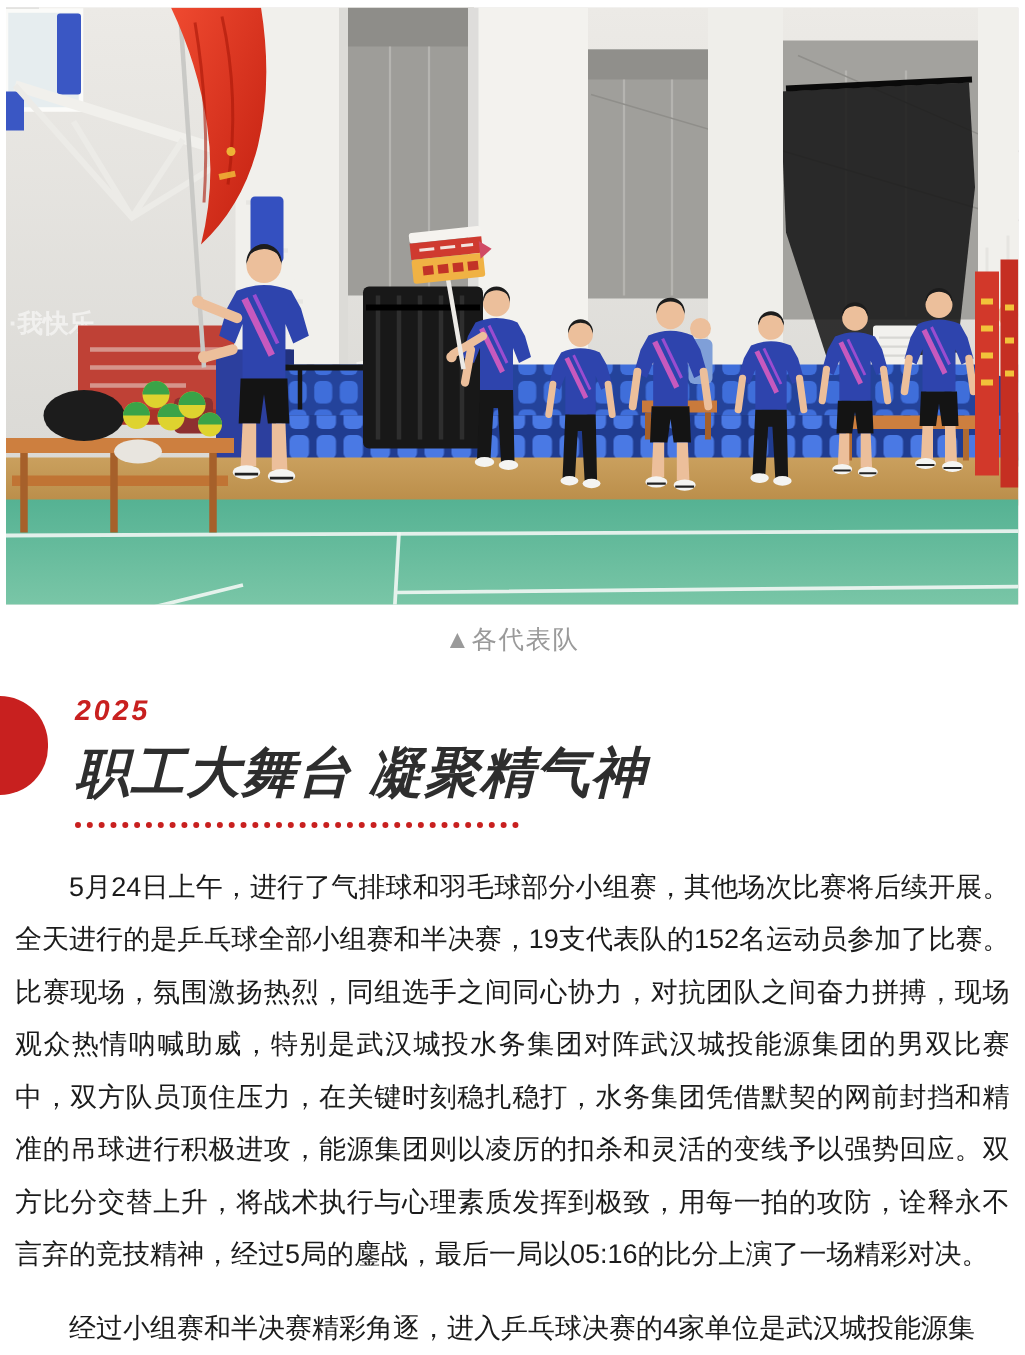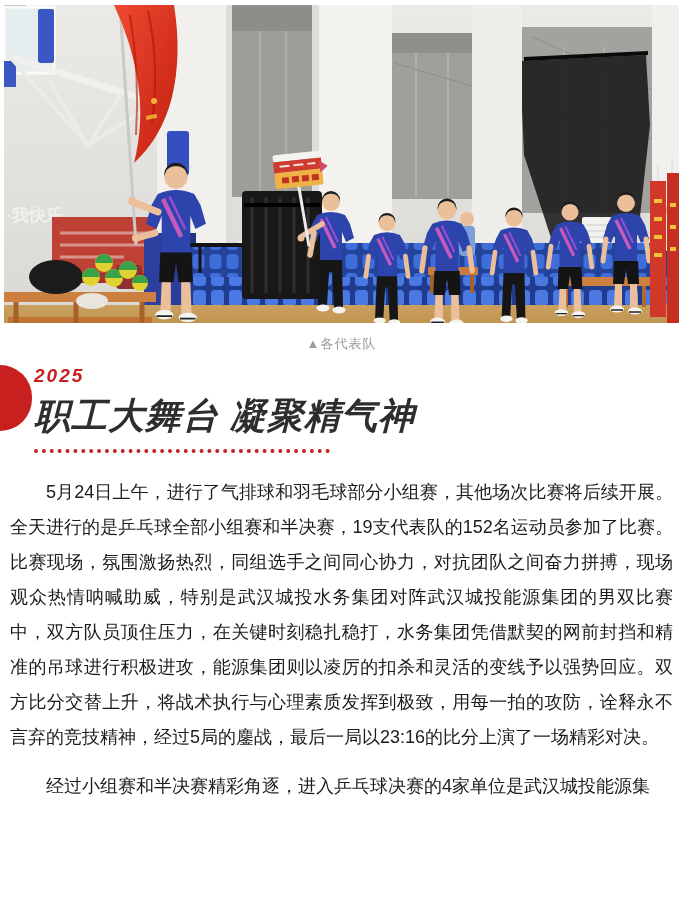--- a/index.html
+++ b/index.html
@@ -1,23 +1,23 @@
 <!DOCTYPE html>
 <html><head>
 <meta charset="utf-8">
 <style>
   html,body{margin:0;padding:0;}
   body{
     width:683px;height:903px;overflow:hidden;background:#ffffff;
     font-family:"Liberation Sans","DejaVu Sans",sans-serif;
   }
-  .photo-wrap{margin:5px 4px 0 4px;width:675px;height:318px;overflow:hidden;background:#e7e6e2;}
+  .photo-wrap{margin:5px 4px 0 4px;width:675px;height:398px;overflow:hidden;background:#e7e6e2;}
   .photo-wrap svg{display:block;}
-  .caption{margin-top:12px;text-align:center;font-size:13px;color:#9a9a9a;letter-spacing:1px;}
-  .section-head{position:relative;margin-top:12px;padding-left:34px;}
+  .caption{margin-top:12px;text-align:center;font-size:17px;color:#9a9a9a;letter-spacing:1px;}
+  .section-head{position:relative;margin-top:26px;padding-left:50px;}
   .half-circle{position:absolute;left:0;top:0;width:32px;height:66px;background:#c8201f;border-radius:0 66px 66px 0;}
   .year{font-size:19px;font-weight:bold;font-style:italic;color:#c8201f;letter-spacing:2px;}
   .headline{margin:5px 0 0 0;font-size:36px;font-weight:800;font-style:italic;color:#2e2e2e;letter-spacing:1px;}
   .dotted-line{margin-top:8px;width:296px;height:0;border-bottom:4px dotted #c8201f;}
   .article{margin-top:22px;padding:0 10px;font-size:18px;line-height:35px;color:#1b1b1b;text-align:justify;}
   .article p{margin:0 0 14px 0;text-indent:2em;}
 </style>
 </head>
 <body>
 
@@ -280,15 +280,15 @@
 <div class="caption">▲各代表队</div>
 
 <div class="section-head">
   <div class="half-circle"></div>
   <div class="year">2025</div>
   <h1 class="headline">职工大舞台 凝聚精气神</h1>
   <div class="dotted-line"></div>
 </div>
 
 <div class="article">
-  <p>5月24日上午，进行了气排球和羽毛球部分小组赛，其他场次比赛将后续开展。全天进行的是乒乓球全部小组赛和半决赛，19支代表队的152名运动员参加了比赛。比赛现场，氛围激扬热烈，同组选手之间同心协力，对抗团队之间奋力拼搏，现场观众热情呐喊助威，特别是武汉城投水务集团对阵武汉城投能源集团的男双比赛中，双方队员顶住压力，在关键时刻稳扎稳打，水务集团凭借默契的网前封挡和精准的吊球进行积极进攻，能源集团则以凌厉的扣杀和灵活的变线予以强势回应。双方比分交替上升，将战术执行与心理素质发挥到极致，用每一拍的攻防，诠释永不言弃的竞技精神，经过5局的鏖战，最后一局以23:16的比分上演了一场精彩对决。</p>
+  <p>5月24日上午，进行了气排球和羽毛球部分小组赛，其他场次比赛将后续开展。全天进行的是乒乓球全部小组赛和半决赛，19支代表队的152名运动员参加了比赛。比赛现场，氛围激扬热烈，同组选手之间同心协力，对抗团队之间奋力拼搏，现场观众热情呐喊助威，特别是武汉城投水务集团对阵武汉城投能源集团的男双比赛中，双方队员顶住压力，在关键时刻稳扎稳打，水务集团凭借默契的网前封挡和精准的吊球进行积极进攻，能源集团则以凌厉的扣杀和灵活的变线予以强势回应。双方比分交替上升，将战术执行与心理素质发挥到极致，用每一拍的攻防，诠释永不言弃的竞技精神，经过5局的鏖战，最后一局以05:16的比分上演了一场精彩对决。</p>
   <p>经过小组赛和半决赛精彩角逐，进入乒乓球决赛的4家单位是武汉城投能源集</p>
 </div>
 
 </body></html>

